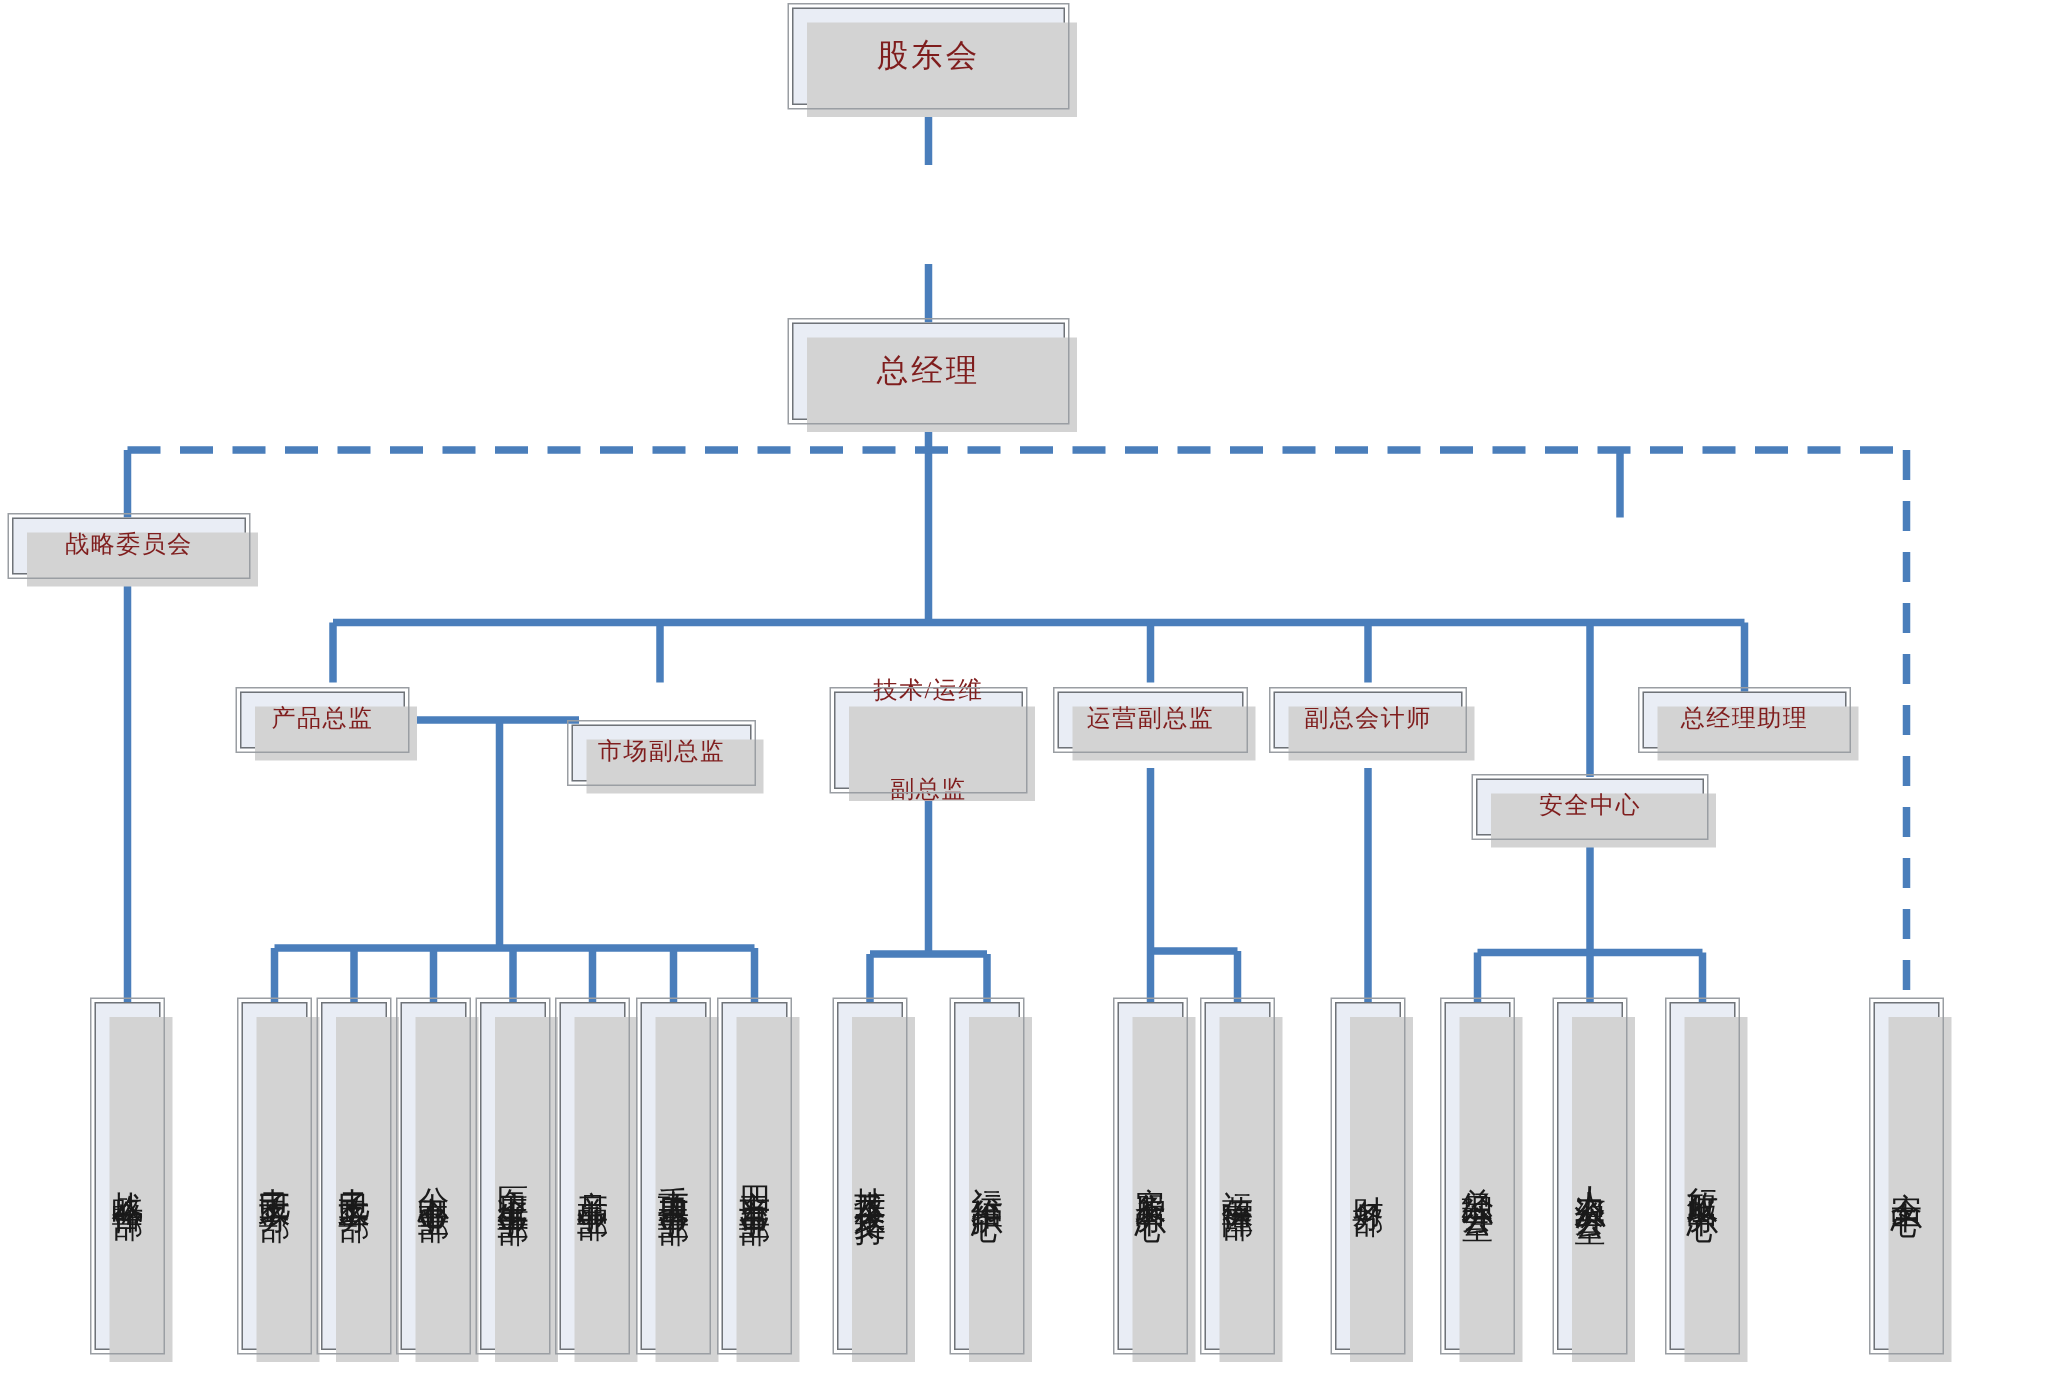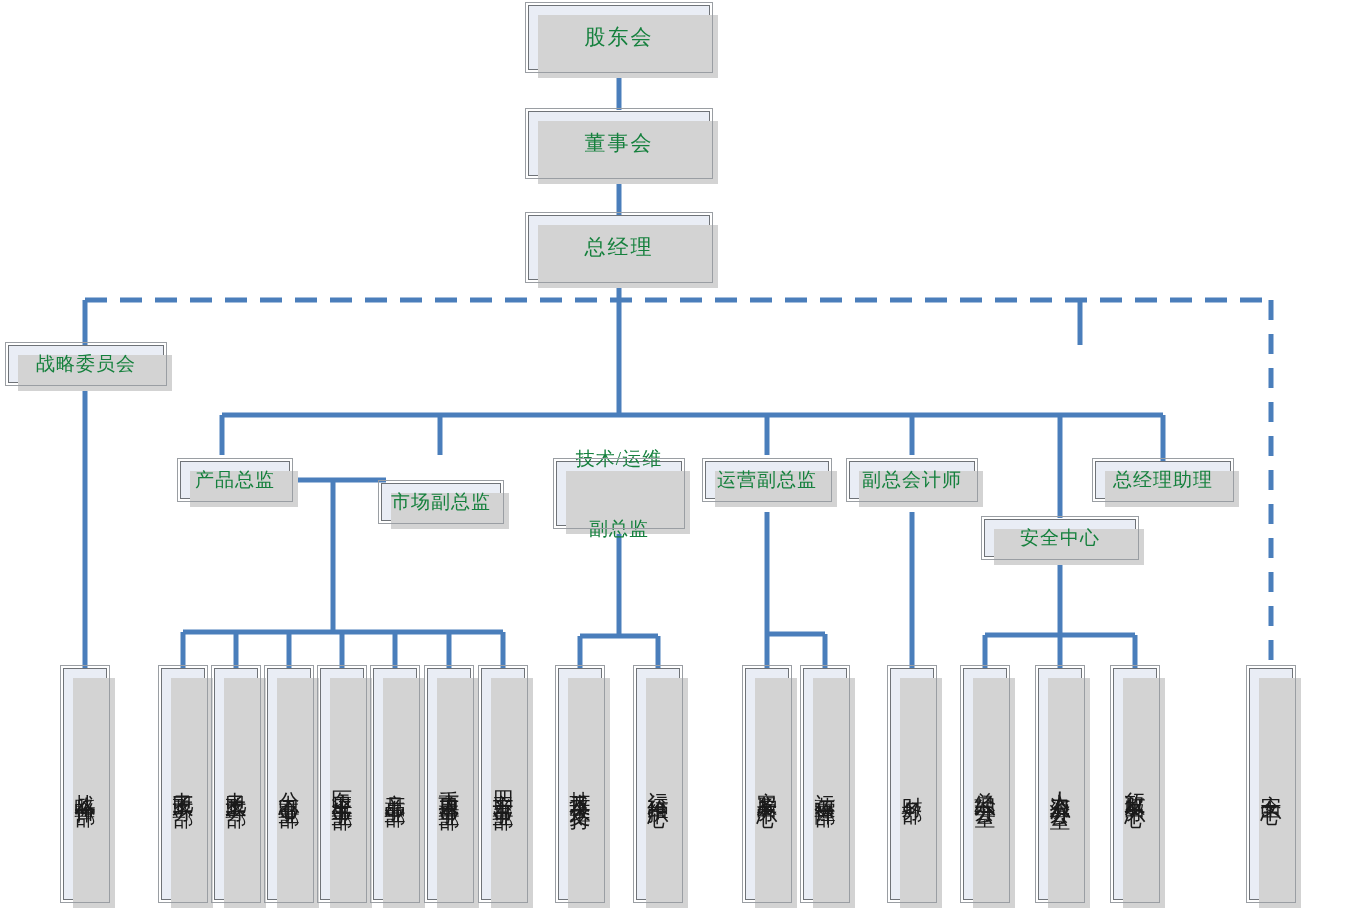--- a/index.html
+++ b/index.html
@@ -15,38 +15,38 @@
   #wires{position:absolute;left:0;top:0;width:1367px;height:915px;}
 
   
   .node{
     position:absolute;
     box-sizing:border-box;
     background:#e9edf5;
     border:1px solid #6f7378;
     outline:1px solid #9a9ea3;
     outline-offset:2px;
-    color:#15803d;
+    color:#7f1d1d;
     display:flex;
     align-items:center;
     justify-content:center;
     text-align:center;
     z-index:5;
     line-height:1.18;
   }
   .node::after{
     content:"";
     position:absolute;
     left:9px;top:9px;
     width:100%;height:100%;
     background:#d3d3d3;
     z-index:-1;
   }
   .h{font-size:21px;letter-spacing:2px;}
-  .h.sm{font-size:19px;letter-spacing:1px;}
+  .h.sm{font-size:16px;letter-spacing:1px;}
   .h.two{line-height:1.35;gap:44px;}
 
   
   .vnode{
     position:absolute;
     box-sizing:border-box;
     background:#e9edf5;
     border:1px solid #6f7378;
     outline:1px solid #9a9ea3;
     outline-offset:2px;
@@ -148,35 +148,32 @@
       <line x1="985" y1="635" x2="985" y2="668"></line>
       <line x1="1060" y1="635" x2="1060" y2="668"></line>
       <line x1="1135" y1="635" x2="1135" y2="668"></line>
     </g>
   </svg>
 
   <div class="node h" style="left:528px;top:5px;width:182px;height:65px;">
     <span>股东会</span>
   </div>
 
-  <div class="node h" style="left:528px;top:111px;width:182px;height:65px;">
-    <span>董事会</span>
-  </div>
 
   <div class="node h" style="left:528px;top:215px;width:182px;height:65px;">
     <span>总经理</span>
   </div>
 
   <div class="node h sm" style="left:8px;top:345px;width:156px;height:38px;">
     <span>战略委员会</span>
   </div>
 
 
 
-  <div class="node h sm" style="left:180px;top:461px;width:110px;height:38px;">
+  <div class="node h sm" style="left:160px;top:461px;width:110px;height:38px;">
     <span>产品总监</span>
   </div>
 
   <div class="node h sm" style="left:381px;top:483px;width:120px;height:38px;">
     <span>市场副总监</span>
   </div>
 
   <div class="node h sm two" style="left:556px;top:461px;width:126px;height:65px;flex-direction:column;">
     <span>技术/运维</span>
     <span>副总监</span>

